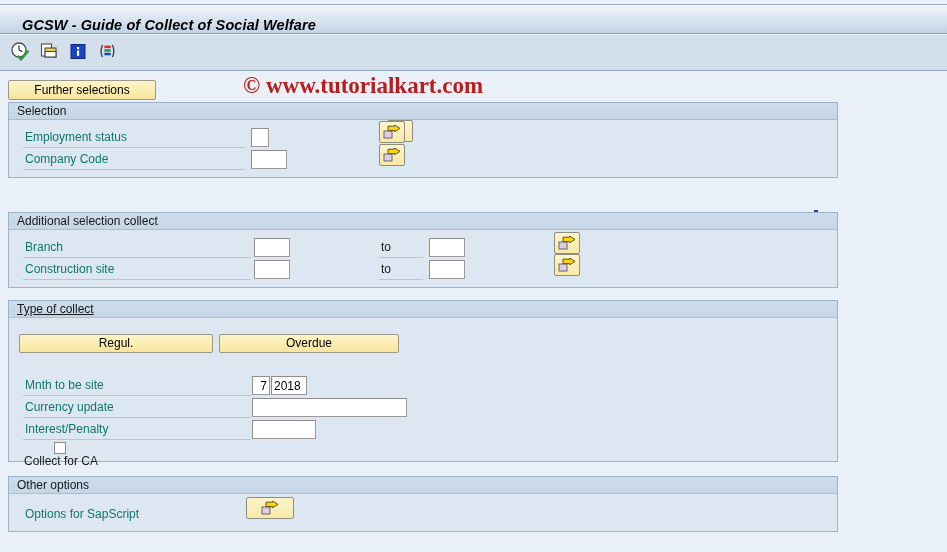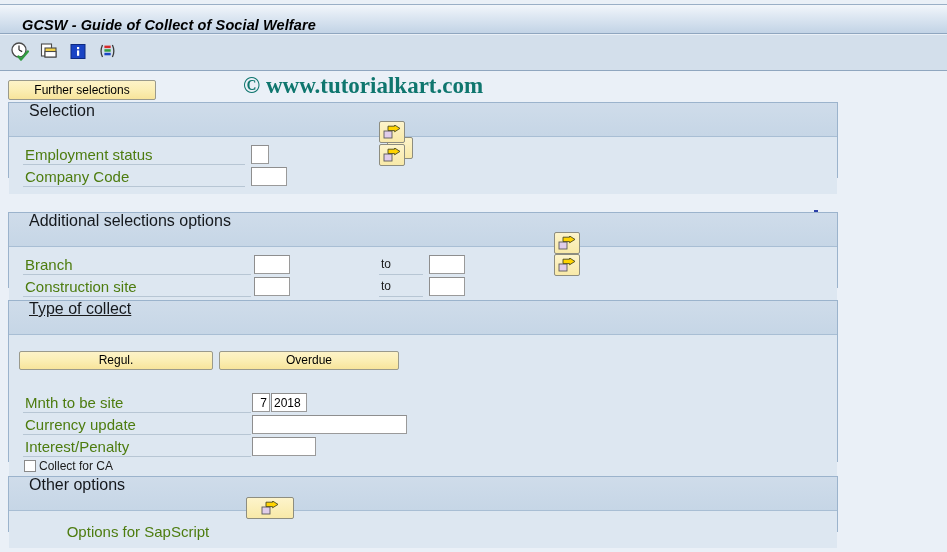--- a/index.html
+++ b/index.html
@@ -55,21 +55,21 @@
     gap: 9px;
   }
   .ticon { width: 20px; height: 20px; display: block; }
 
   .watermark {
     position: absolute;
     left: 243px; top: 38px;
     font-family: "Liberation Serif", serif;
     font-size: 23px;
     font-weight: bold;
-    color: #0f766e;
+    color: #b91c1c;
     white-space: nowrap;
     user-select: none;
   }
 
   
   .btn {
     font-family: "Liberation Sans", sans-serif;
     font-size: 12px;
     color: #000;
     background: linear-gradient(to bottom, #fdf3c8 0%, #fbeeb4 50%, #f7e49b 100%);
@@ -90,58 +90,58 @@
   
   .group {
     position: absolute;
     left: 8px;
     width: 830px;
     border: 1px solid #9bb3cc;
     box-sizing: border-box;
     background: #dde7f1;
   }
   .group-title {
-    height: 34px;
+    height: 17px;
     line-height: 16px;
-    padding-left: 20px;
-    font-size: 16px;
+    padding-left: 8px;
+    font-size: 12px;
     color: #15181c;
     background: linear-gradient(to bottom, #cfdcea 0%, #c6d6e6 100%);
     border-bottom: 1px solid #a8bed4;
     box-sizing: border-box;
   }
   .group-body {
     position: relative;
     background: #dde7f1;
     width: 100%;
   }
 
   .grp-selection   { top: 102px; height: 76px; }
   .grp-additional  { top: 212px; height: 76px; }
   .grp-type        { top: 300px; height: 162px; text-decoration: underline; }
   .grp-other       { top: 476px; height: 56px; }
 
   .grp-selection  .group-body  { height: 57px; }
   .grp-additional .group-body  { height: 57px; }
   .grp-type       .group-body  { height: 143px; }
-  .grp-other      .group-body  { height: 37px; text-align: center; }
+  .grp-other      .group-body  { height: 37px; }
 
   
   .dot-marker {
     position: absolute;
     left: 814px; top: 210px;
     width: 4px; height: 4px;
     background: #2b3fa8;
   }
 
   
   .flabel {
     position: absolute;
-    font-size: 15px;
-    color: #4d7c0f;
+    font-size: 12px;
+    color: #0f766e;
     white-space: nowrap;
     border-bottom: 1px solid #b7c6d4;
     box-sizing: border-box;
     padding-left: 2px;
     height: 19px;
     line-height: 17px;
   }
   .fin {
     position: absolute;
     background: #ffffff;
@@ -185,20 +185,21 @@
   
   .btn-regul   { position: absolute; left: 10px;  top: 16px; width: 194px; height: 19px; line-height: 17px; }
   .btn-overdue { position: absolute; left: 210px; top: 16px; width: 180px; height: 19px; line-height: 17px; }
 
   .chkrow {
     position: absolute;
     display: flex;
     align-items: center;
     font-size: 12px;
     white-space: nowrap;
+    flex-direction: column;
   }
   .chkbox {
     width: 12px; height: 12px;
     background: #fff;
     border: 1px solid #8a8a8a;
     box-sizing: border-box;
     margin-right: 3px;
     display: inline-block;
   }
 </style>
@@ -275,21 +276,21 @@
 </div>
 <div class="arrowbtn" style="left:379px; top:144px;">
   <svg width="18" height="15" viewBox="0 0 18 15">
     <rect x="1" y="6" width="8" height="7" fill="#e0cdea" stroke="#5a5a5a" stroke-width="0.9"></rect>
     <path d="M5 1.2 L11.6 1.2 L11.6 0 L17 3.4 L11.6 6.8 L11.6 5.6 L5 5.6 Z" fill="#ffd400" stroke="#4a4a20" stroke-width="0.9" stroke-linejoin="round"></path>
   </svg>
 </div>
 
 <div class="dot-marker"></div>
 <div class="group grp-additional">
-  <div class="group-title">Additional selections options</div>
+  <div class="group-title">Additional selection collect</div>
   <div class="group-body">
 
     <div class="flabel" style="left:14px; top:9px; width:228px;">Branch</div>
     <input class="fin" style="left: 245px; top: 8px; width: 36px;" type="text" value="">
     <div class="to-lbl" style="left:370px; top:9px; width:44px;">to</div>
     <input class="fin" style="left: 420px; top: 8px; width: 36px;" type="text" value="">
 
     <div class="flabel" style="left:14px; top:31px; width:228px;">Construction site</div>
     <input class="fin" style="left: 245px; top: 30px; width: 36px;" type="text" value="">
     <div class="to-lbl" style="left:370px; top:31px; width:44px;">to</div>

